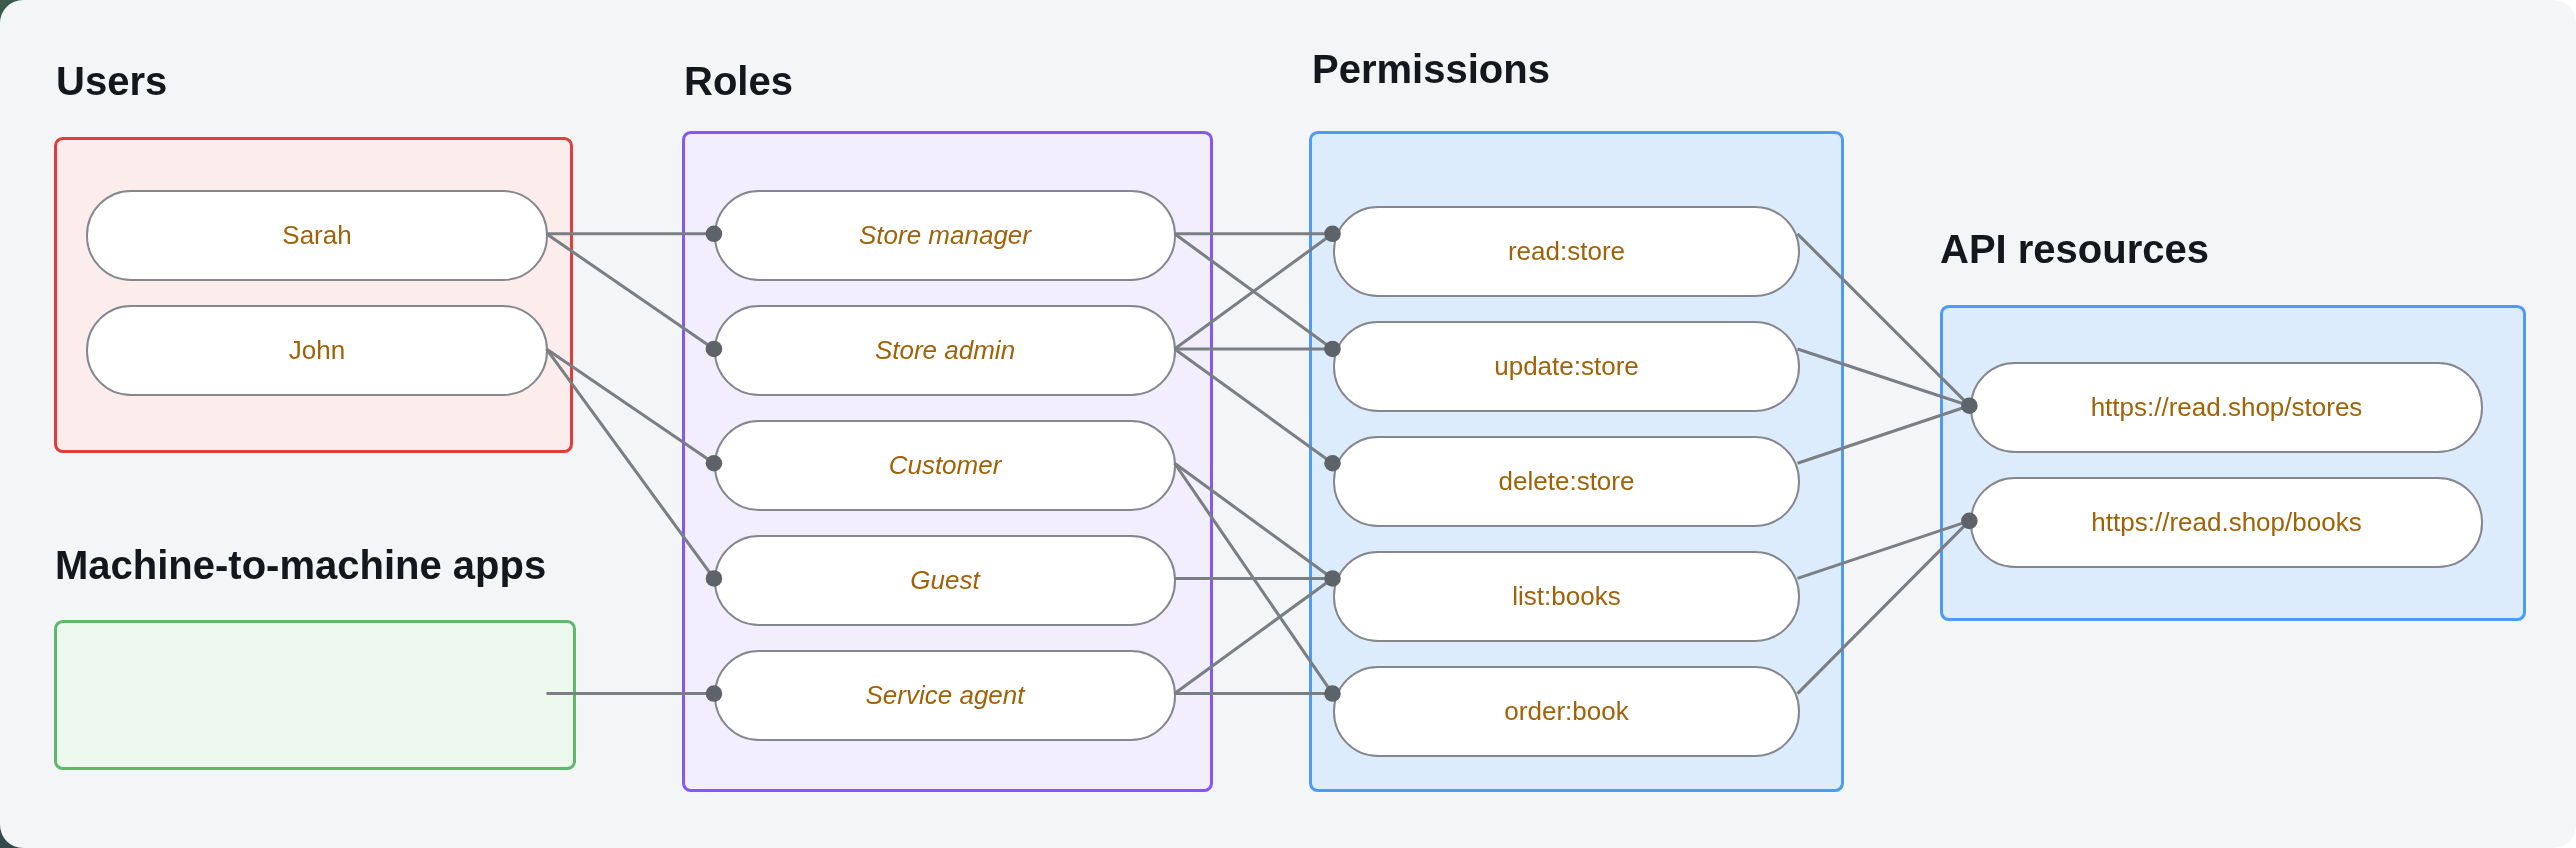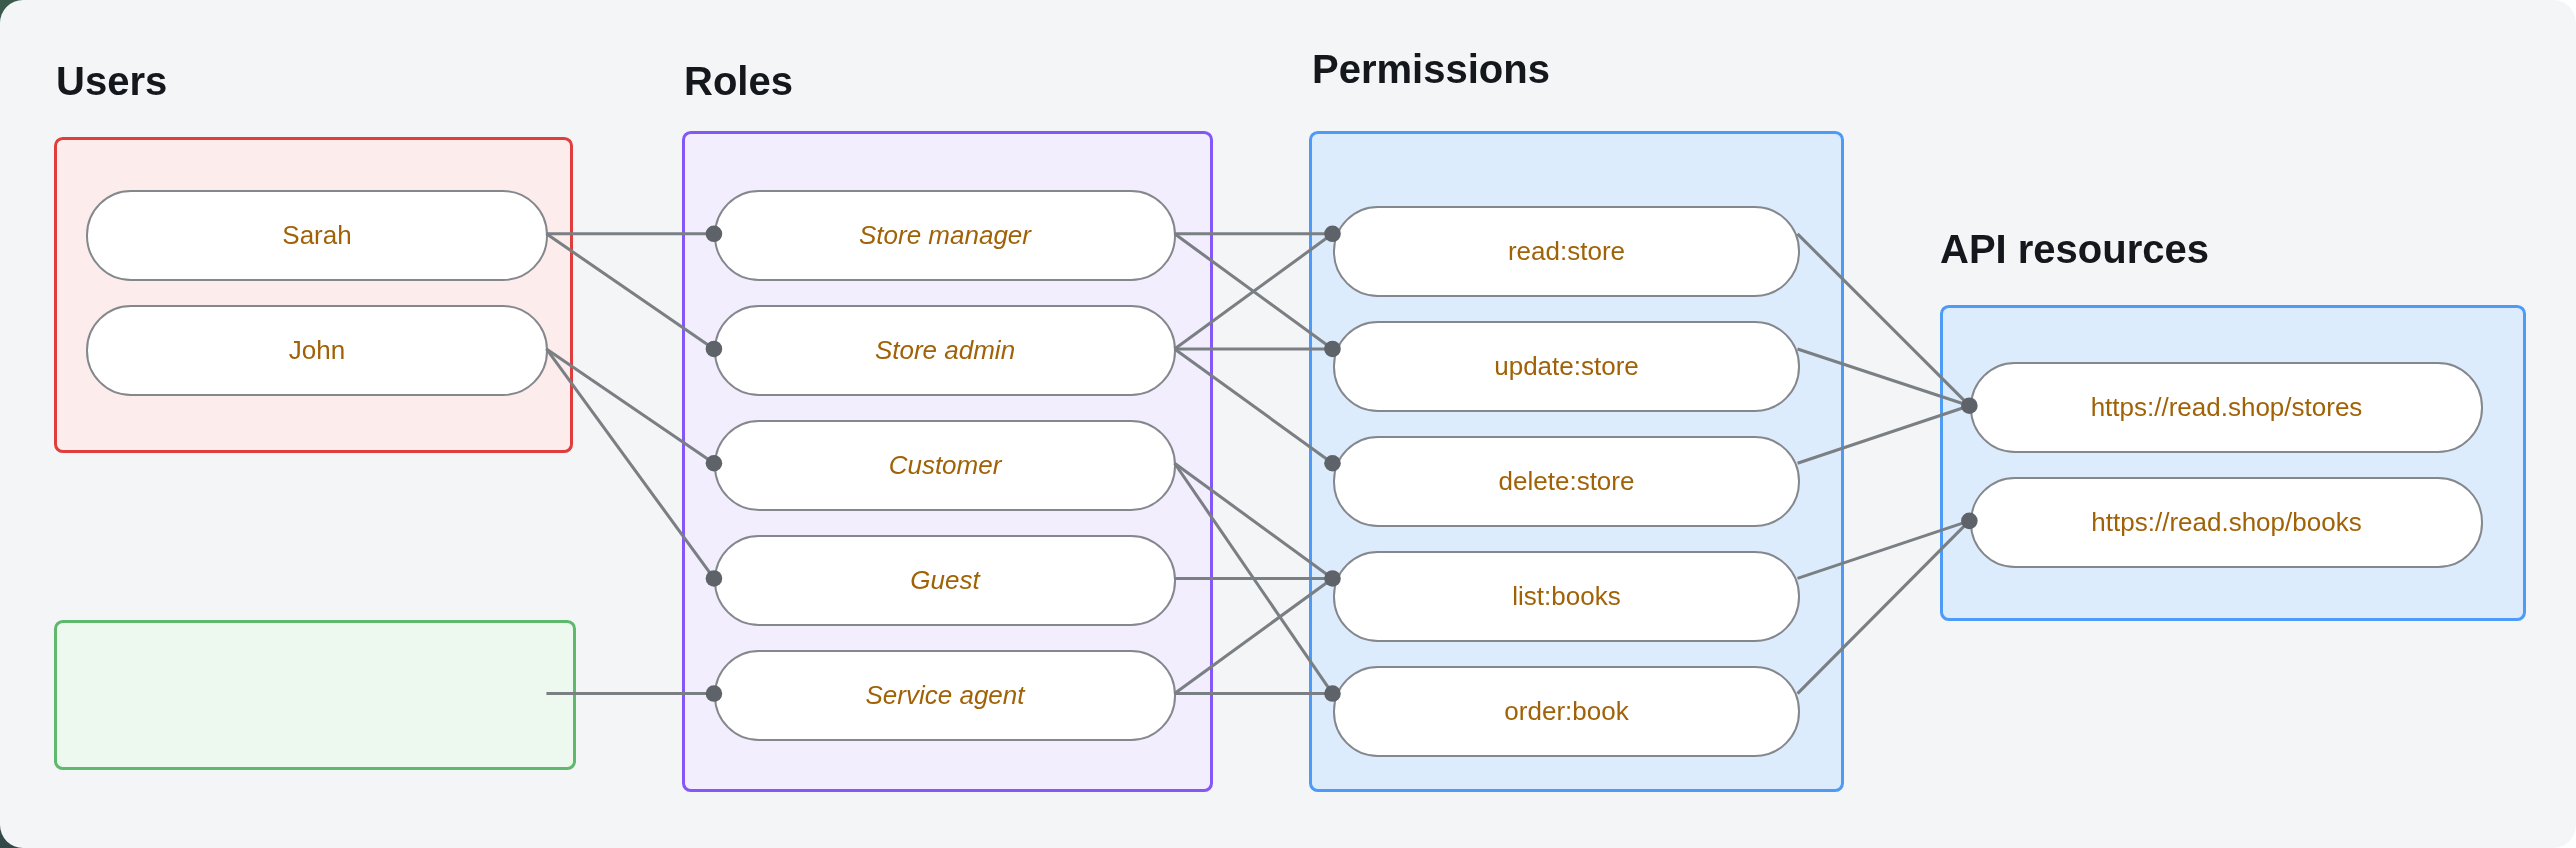--- a/index.html
+++ b/index.html
@@ -86,20 +86,21 @@
 
 <div class="stage">
   <div class="corner corner-tl"></div>
   <div class="corner corner-bl"></div>
 
   <div class="panel">
 
     <div class="glabel lbl-users">Users</div>
     <div class="glabel lbl-roles">Roles</div>
     <div class="glabel lbl-permissions">Permissions</div>
+    <div class="glabel lbl-m2m">Machine-to-machine apps</div>
     <div class="glabel lbl-api">API resources</div>
 
     <div class="gbox users"></div>
     <div class="gbox m2m"></div>
     <div class="gbox roles"></div>
     <div class="gbox permissions"></div>
     <div class="gbox api"></div>
 
     <div class="pill c1 r1">Sarah</div>
     <div class="pill c1 r2">John</div>

